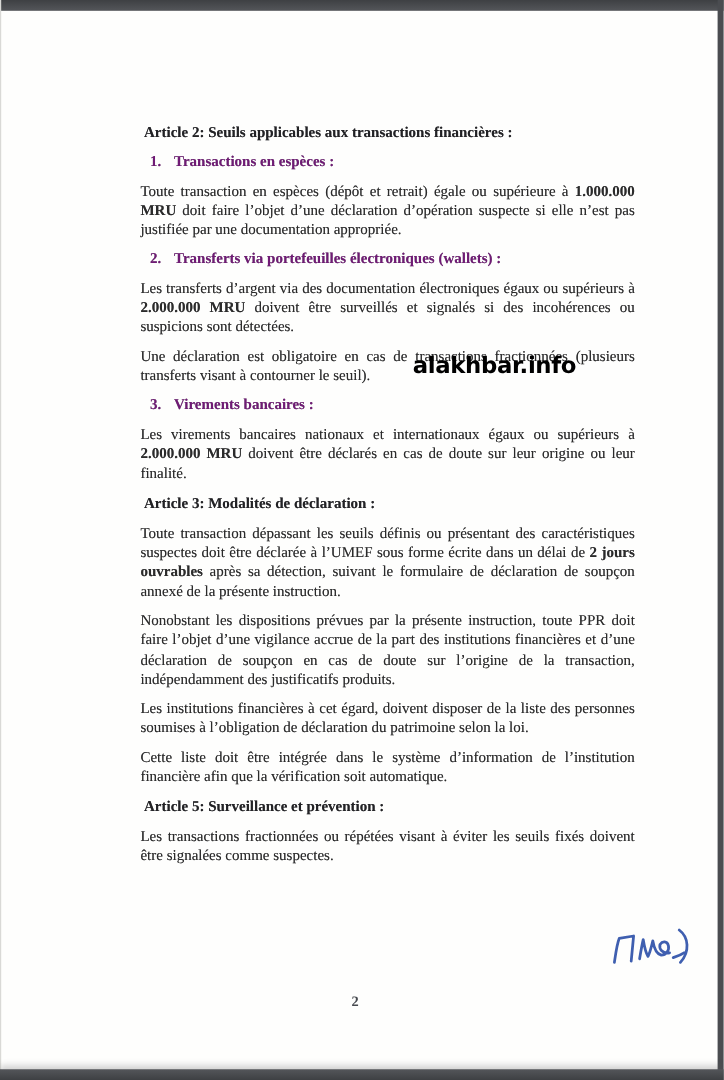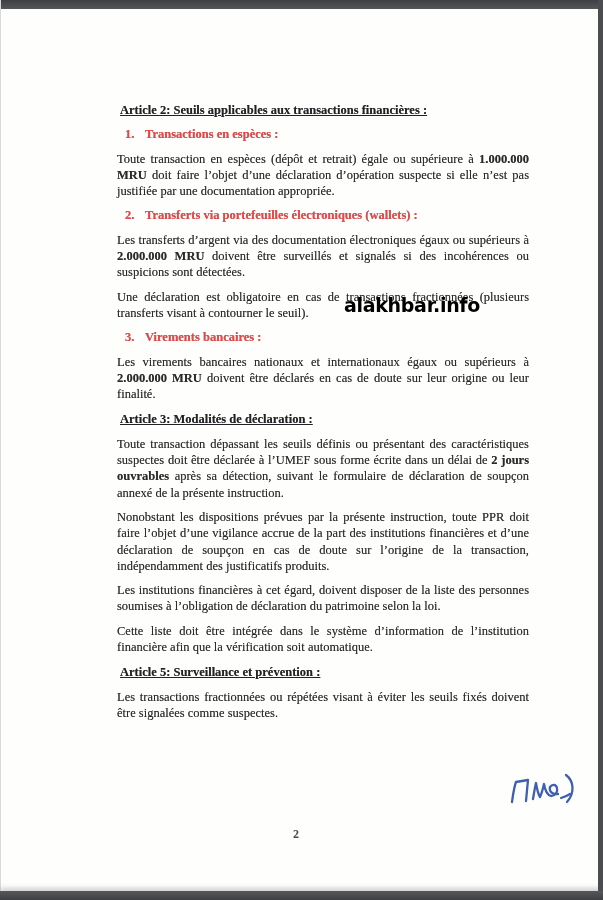--- a/index.html
+++ b/index.html
@@ -39,25 +39,24 @@
     padding-top:93px;
     color:#2b2b2b;
     font-size:12.5px;
     line-height:16.3px;
     text-shadow:0 0 0.5px rgba(50,50,55,0.55);
   }
   .doc-heading{
     font-weight:bold;
     color:#222225;
     margin:9px 0 8px 15px;
-    text-decoration:underline;
   }
   .doc-numbered{
     font-weight:bold;
-    color:#ef4444;
+    color:#701a75;
     margin:8px 0 8px 20px;
   }
   .doc-numbered .num{
     display:inline-block;
     width:20px;
   }
   .doc-para{
     margin:8px 12px;
     text-align:justify;
   }

